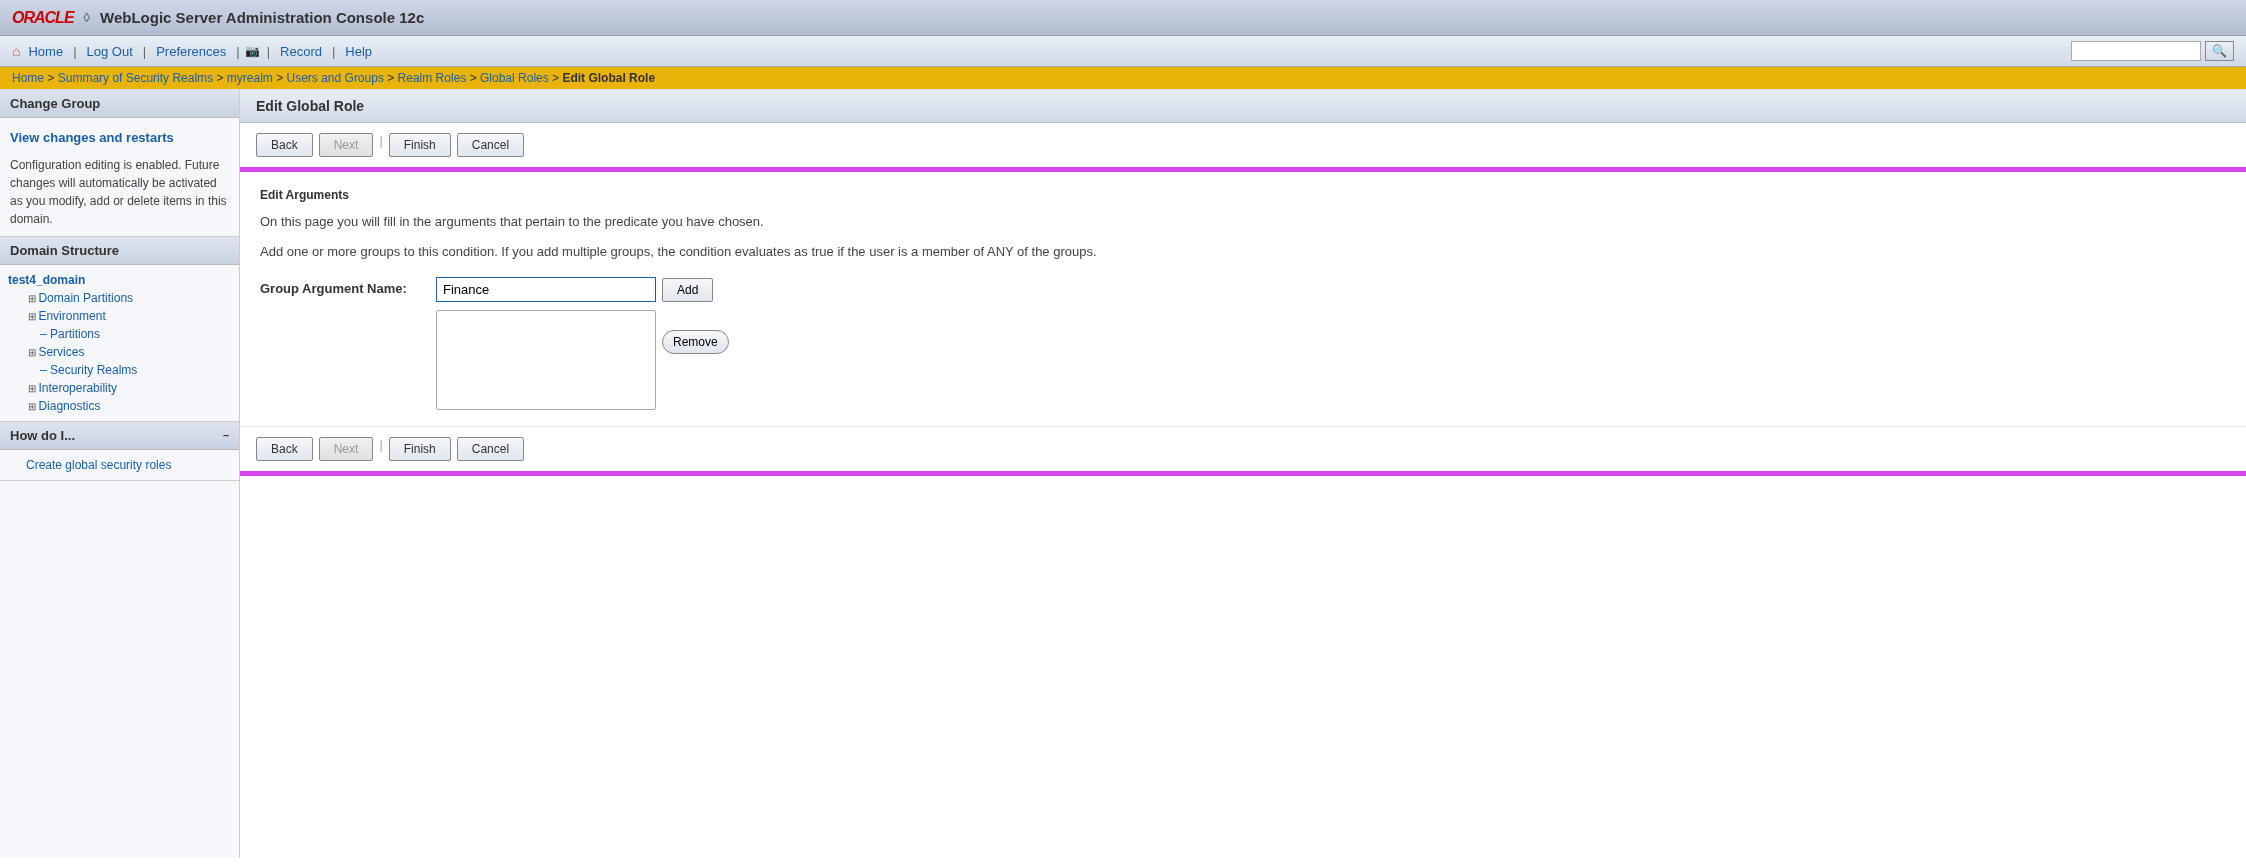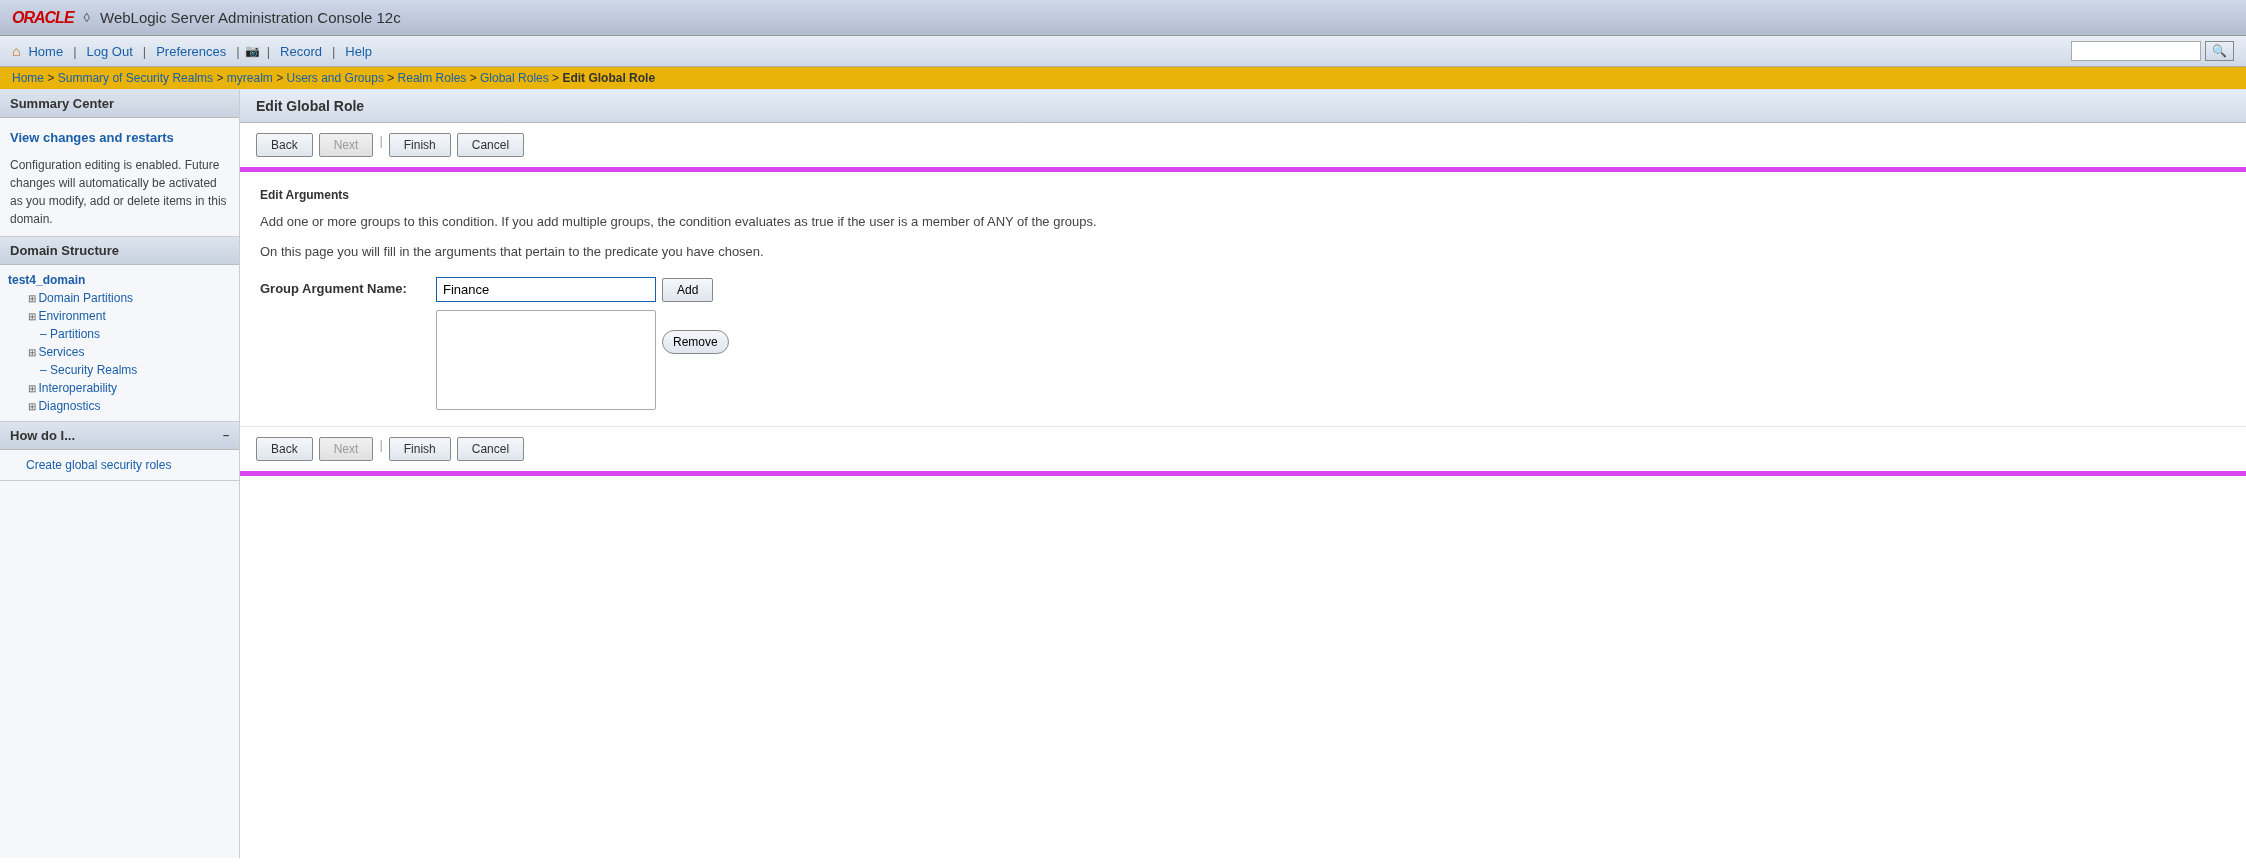--- a/index.html
+++ b/index.html
@@ -19,21 +19,21 @@
       color: #cc0000;
       font-size: 16px;
       font-weight: bold;
       font-style: italic;
       letter-spacing: -1px;
     }
     #header .oracle-logo span { color: #cc0000; }
     #header .product-title {
       font-size: 15px;
       color: #333;
-      font-weight: normal;
+      font-weight: bold;
     }
 
     
     #navbar {
       background: linear-gradient(to bottom, #e8eef5, #d0dae8);
       padding: 5px 12px;
       display: flex;
       align-items: center;
       gap: 4px;
       border-bottom: 1px solid #aaa;
@@ -336,21 +336,21 @@
   <a href="#">Global Roles</a>
   <span> &gt;</span>
   <strong>Edit Global Role</strong>
 </div>
 
 <div id="main-layout">
 
   <div id="sidebar">
 
     <div class="sidebar-section">
-      <div class="sidebar-section-header">Summary Center</div>
+      <div class="sidebar-section-header">Change Group</div>
       <div class="sidebar-content">
         <a href="#" class="sidebar-link">View changes and restarts</a>
         <p style="margin-top:6px; font-size:12px; line-height:1.5;">Configuration editing is enabled. Future changes will automatically be activated as you modify, add or delete items in this domain.</p>
       </div>
     </div>
 
     <div class="sidebar-section">
       <div class="sidebar-section-header">Domain Structure</div>
       <div class="domain-structure-tree">
         <a href="#" class="tree-item root">test4_domain</a>
@@ -395,22 +395,22 @@
       <button class="btn">Back</button>
       <button class="btn disabled">Next</button>
       <span style="color:#aaa;">|</span>
       <button class="btn">Finish</button>
       <button class="btn">Cancel</button>
     </div>
 
     <div class="content-section">
       <div class="section-title">Edit Arguments</div>
 
+      <p class="section-description">On this page you will fill in the arguments that pertain to the predicate you have chosen.</p>
       <p class="section-description">Add one or more groups to this condition. If you add multiple groups, the condition evaluates as true if the user is a member of ANY of the groups.</p>
-      <p class="section-description">On this page you will fill in the arguments that pertain to the predicate you have chosen.</p>
 
       <div class="form-row">
         <div class="form-label">Group Argument Name:</div>
         <div class="form-controls">
           <div class="input-row">
             <input type="text" class="text-input" value="Finance" style="">
             <button class="add-btn">Add</button>
           </div>
           <div class="list-and-remove">
             <select class="list-box" multiple=""></select>

